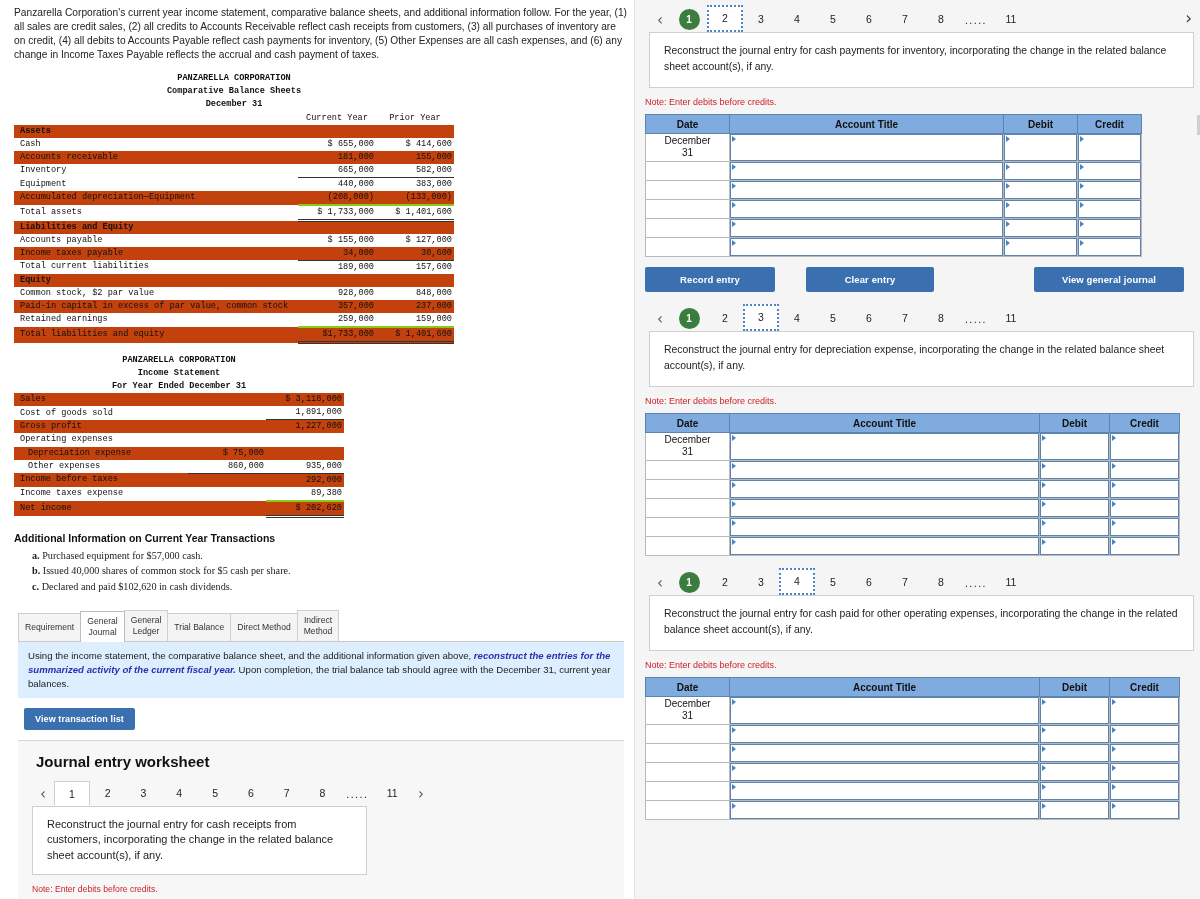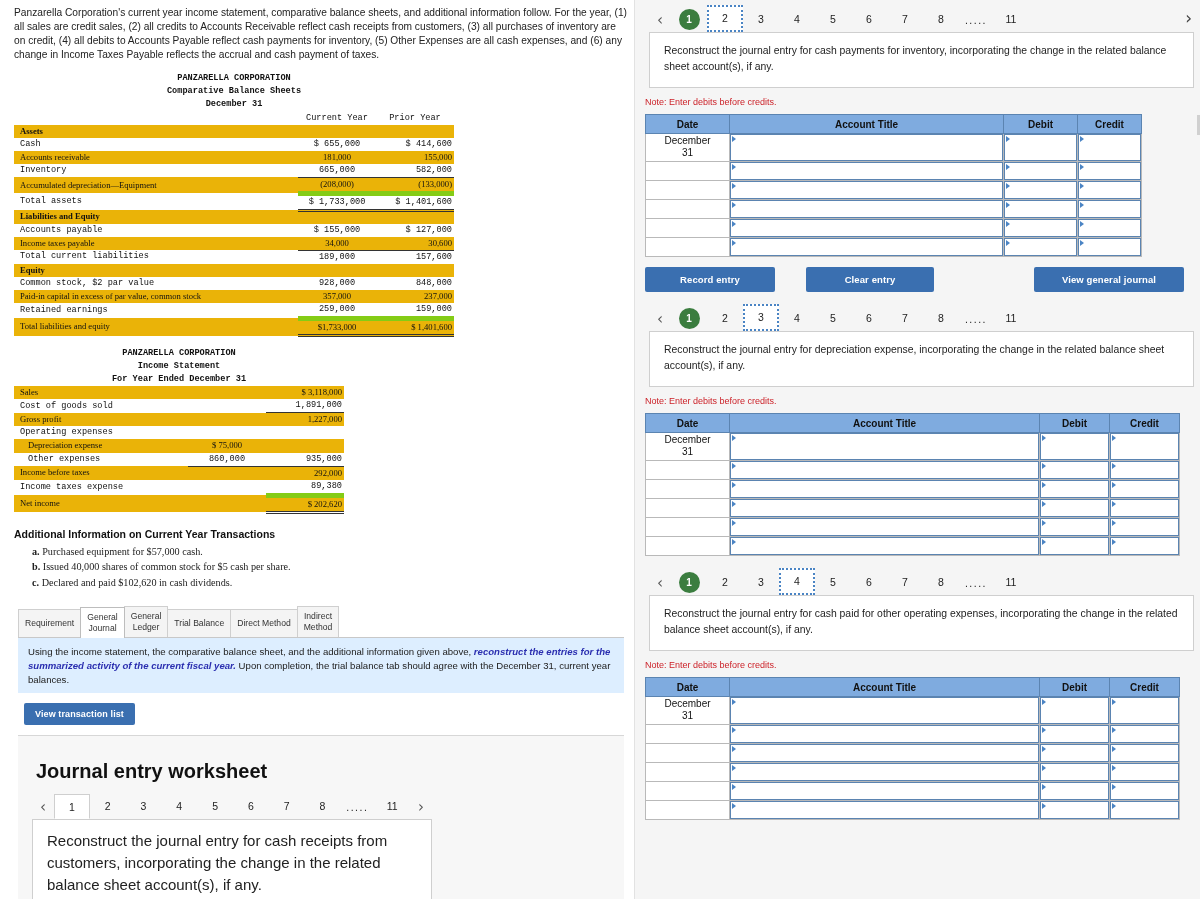--- a/index.html
+++ b/index.html
@@ -38,29 +38,29 @@
   }
   .fin.narrow { width: 330px; }
   .fin .tcap {
     background: #dfe3ec;
     text-align: center;
     font-weight: bold;
     padding: 0;
   }
   .fin .tcap div { padding: 0; }
   .fin td { padding: 0 2px; white-space: nowrap; }
-  .fin tr.shade td { background: #eab308; font-family: Liberation Serif, serif; }
+  .fin tr.shade td { background: #c2410c; }
   .fin tr.plain td { background: #ffffff; }
-  .fin td.num { text-align: center; width: 78px; }
+  .fin td.num { text-align: right; width: 78px; }
   .fin td.num2 { text-align: right; width: 78px; }
   .fin td.lbl { padding-left: 6px; }
   .fin td.lbl.b { font-weight: bold; }
   .fin td.lbl.ind { padding-left: 14px; }
   .fin td.hdr { text-align: center; font-weight: normal; background:#dfe3ec; }
-  .ul-dbl { border-top: 5px solid #84cc16; border-bottom: 3px double #333; }
+  .ul-dbl { border-top: 2px solid #84cc16; border-bottom: 3px double #333; }
   .ul-bot { border-bottom: 1px solid #333; }
 
   .addl-title {
     margin: 14px 0 4px 10px;
     font-size: 10.5px;
     font-weight: bold;
     color: #111;
   }
   .addl-list {
     margin: 0 0 0 28px;
@@ -131,24 +131,24 @@
 
   .worksheet {
     margin: 10px 0 0 14px;
     width: 606px;
     border-top: 1px solid #d7d7d7;
     background: #f7f7f7;
     padding: 12px 0 0 0;
     min-height: 260px;
   }
   .ws-title {
-    font-size: 20px;
+    font-size: 15px;
     font-weight: bold;
     color: #111;
-    margin: 12px 0 10px 18px;
+    margin: 0 0 10px 18px;
   }
 
   
   .pager {
     display: flex;
     align-items: flex-end;
     margin: 0 0 0 14px;
     height: 26px;
     position: relative;
     width: 400px;
@@ -204,24 +204,24 @@
   .pg-dots {
     font-size: 10.5px; color: #222; width: 34px; text-align: center;
     line-height: 24px; letter-spacing: 1.5px;
   }
   .pg-spacer { flex: 1; }
 
   .prompt {
     background: #ffffff;
     border: 1px solid #cfcfcf;
     margin: 0 0 0 14px;
-    width: 400px;
+    width: 335px;
     min-height: 53px;
     padding: 10px 14px;
-    font-size: 15px;
+    font-size: 11px;
     line-height: 1.45;
     color: #222;
     position: relative;
     z-index: 1;
   }
   .note {
     color: #cc2229;
     font-size: 8.6px;
     margin: 9px 0 7px 14px;
     font-weight: normal;
@@ -350,20 +350,25 @@
           </tr>
           <tr class="shade">
             <td class="lbl">Accounts receivable</td>
             <td class="num">181,000</td>
             <td class="num2">155,000</td>
           </tr>
           <tr class="plain">
             <td class="lbl">Inventory</td>
             <td class="num ul-bot">665,000</td>
             <td class="num2 ul-bot">582,000</td>
+          </tr>
+          <tr class="plain">
+            <td class="lbl">Equipment</td>
+            <td class="num">440,000</td>
+            <td class="num2">383,000</td>
           </tr>
           <tr class="shade">
             <td class="lbl">Accumulated depreciation—Equipment</td>
             <td class="num ul-bot">(208,000)</td>
             <td class="num2 ul-bot">(133,000)</td>
           </tr>
           <tr class="plain">
             <td class="lbl">Total assets</td>
             <td class="num ul-dbl">$ 1,733,000</td>
             <td class="num2 ul-dbl">$ 1,401,600</td>

